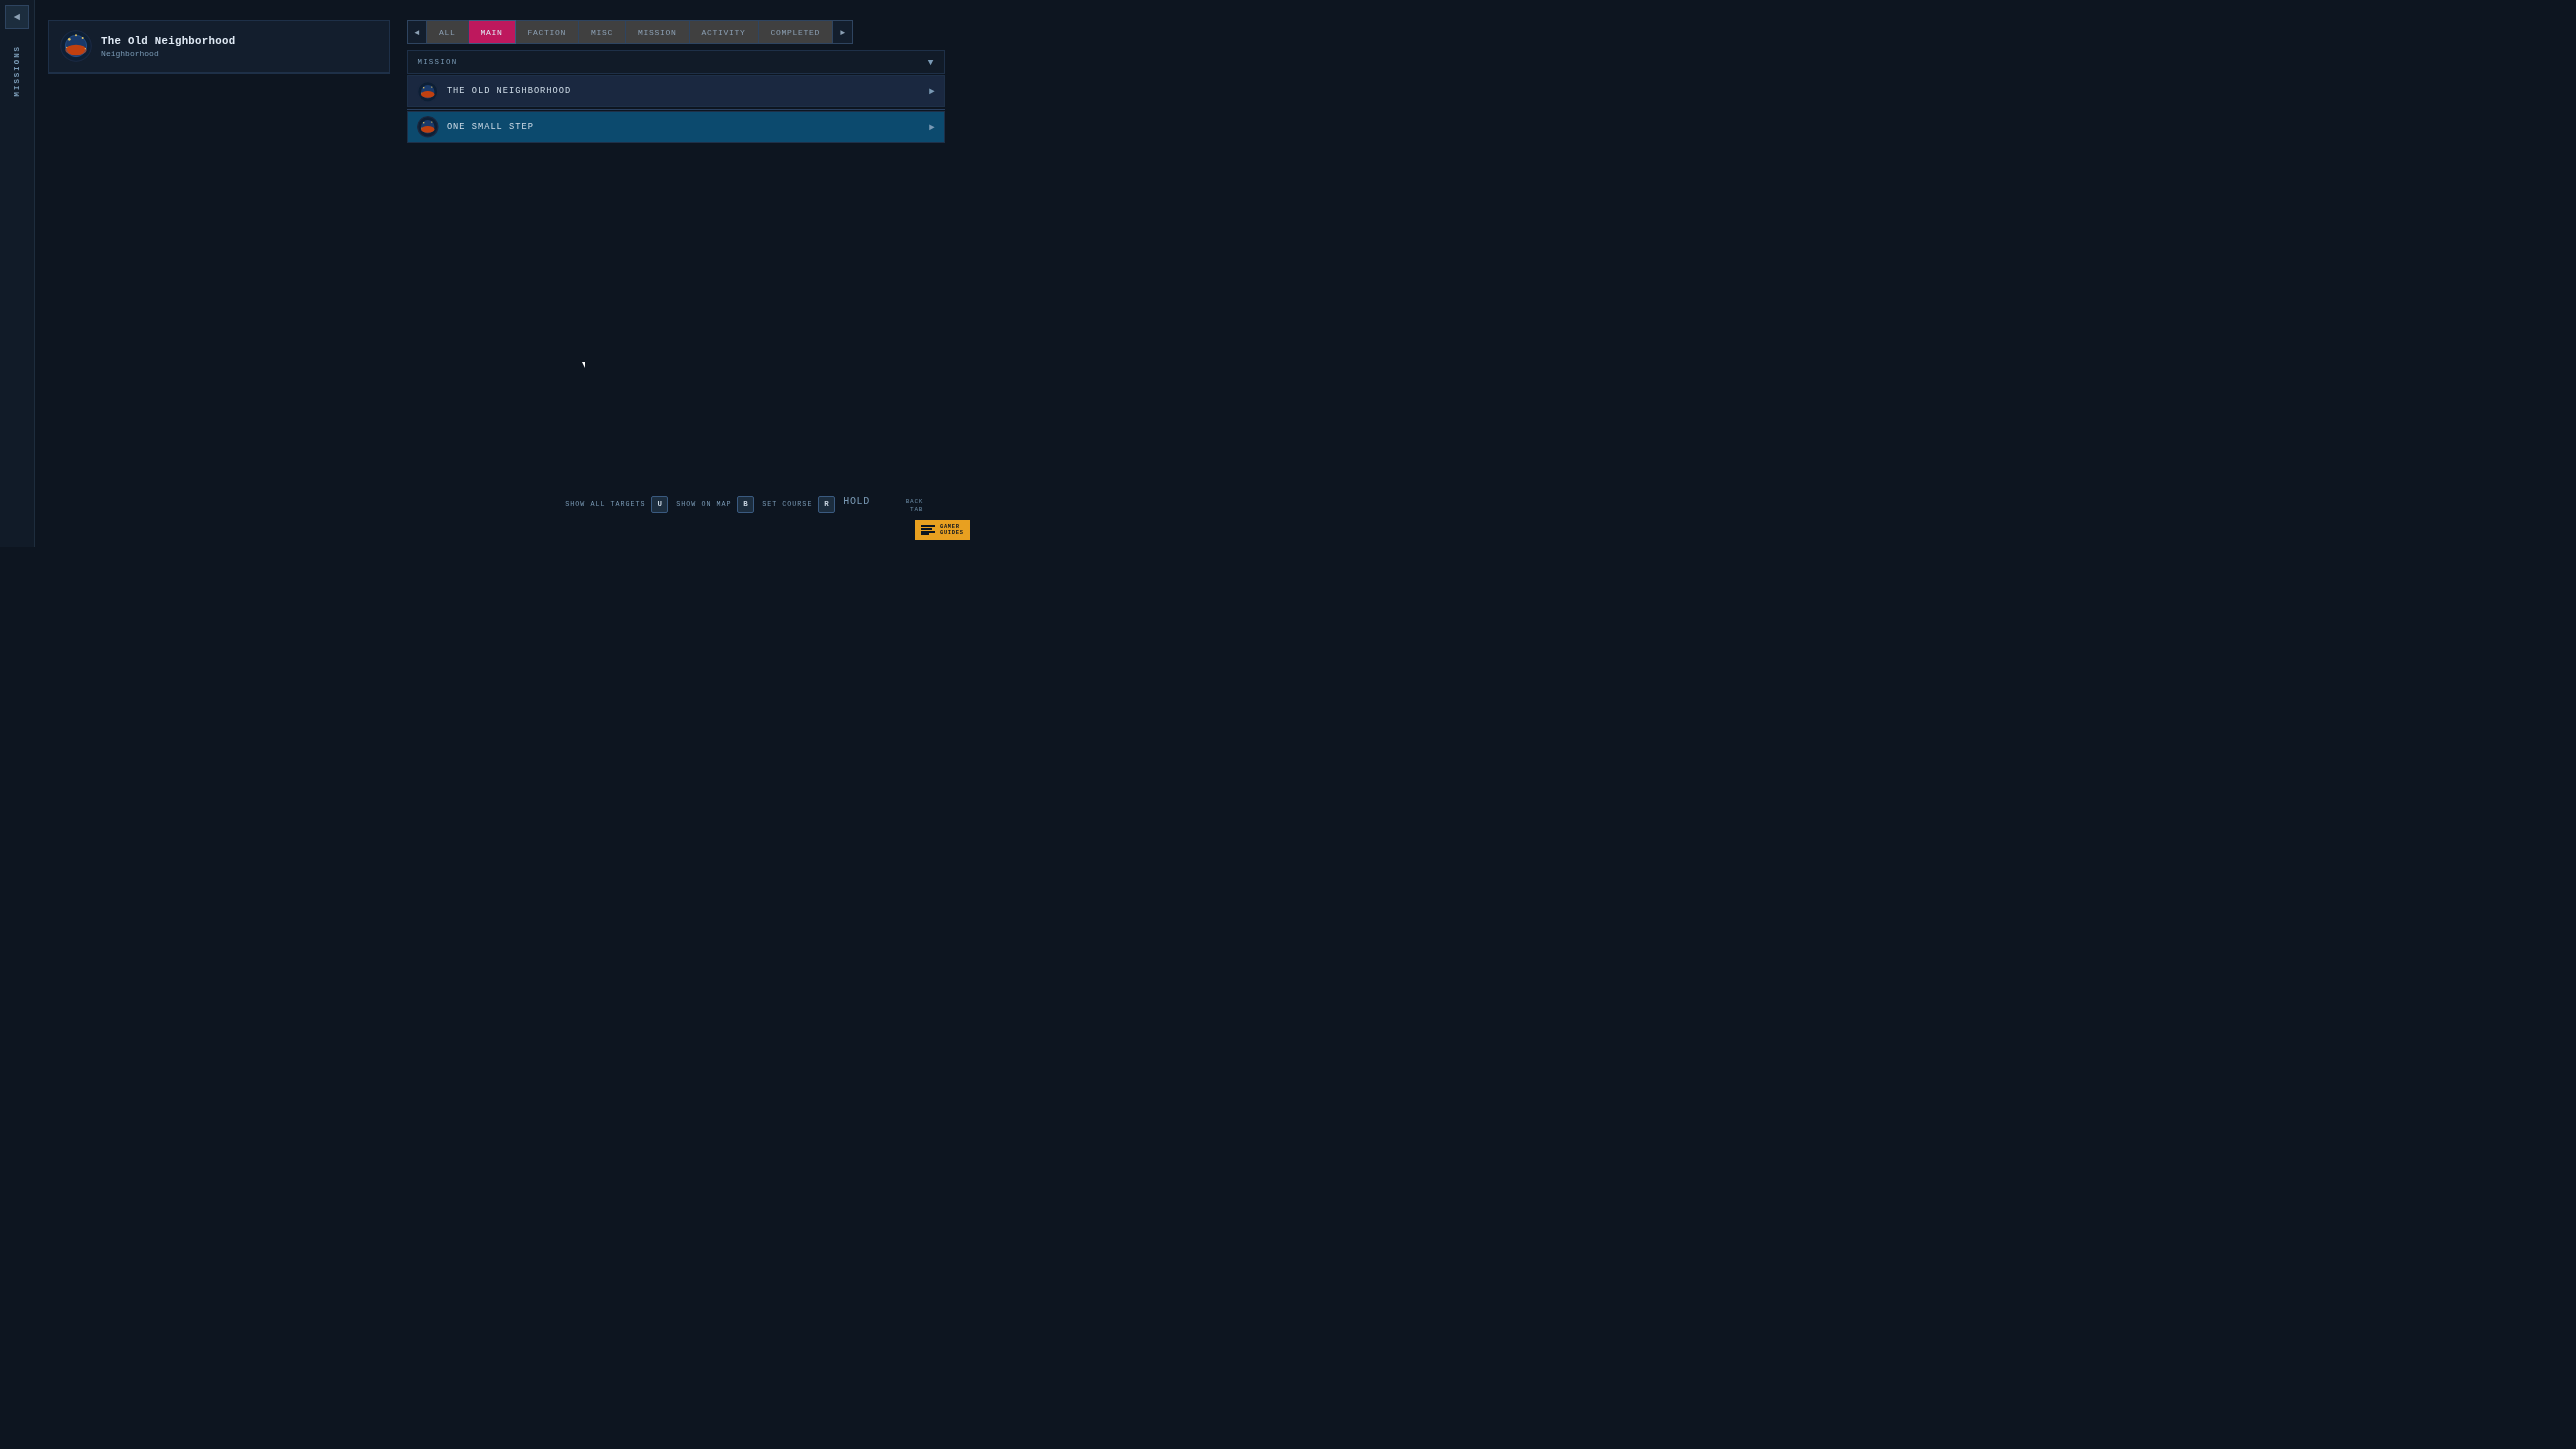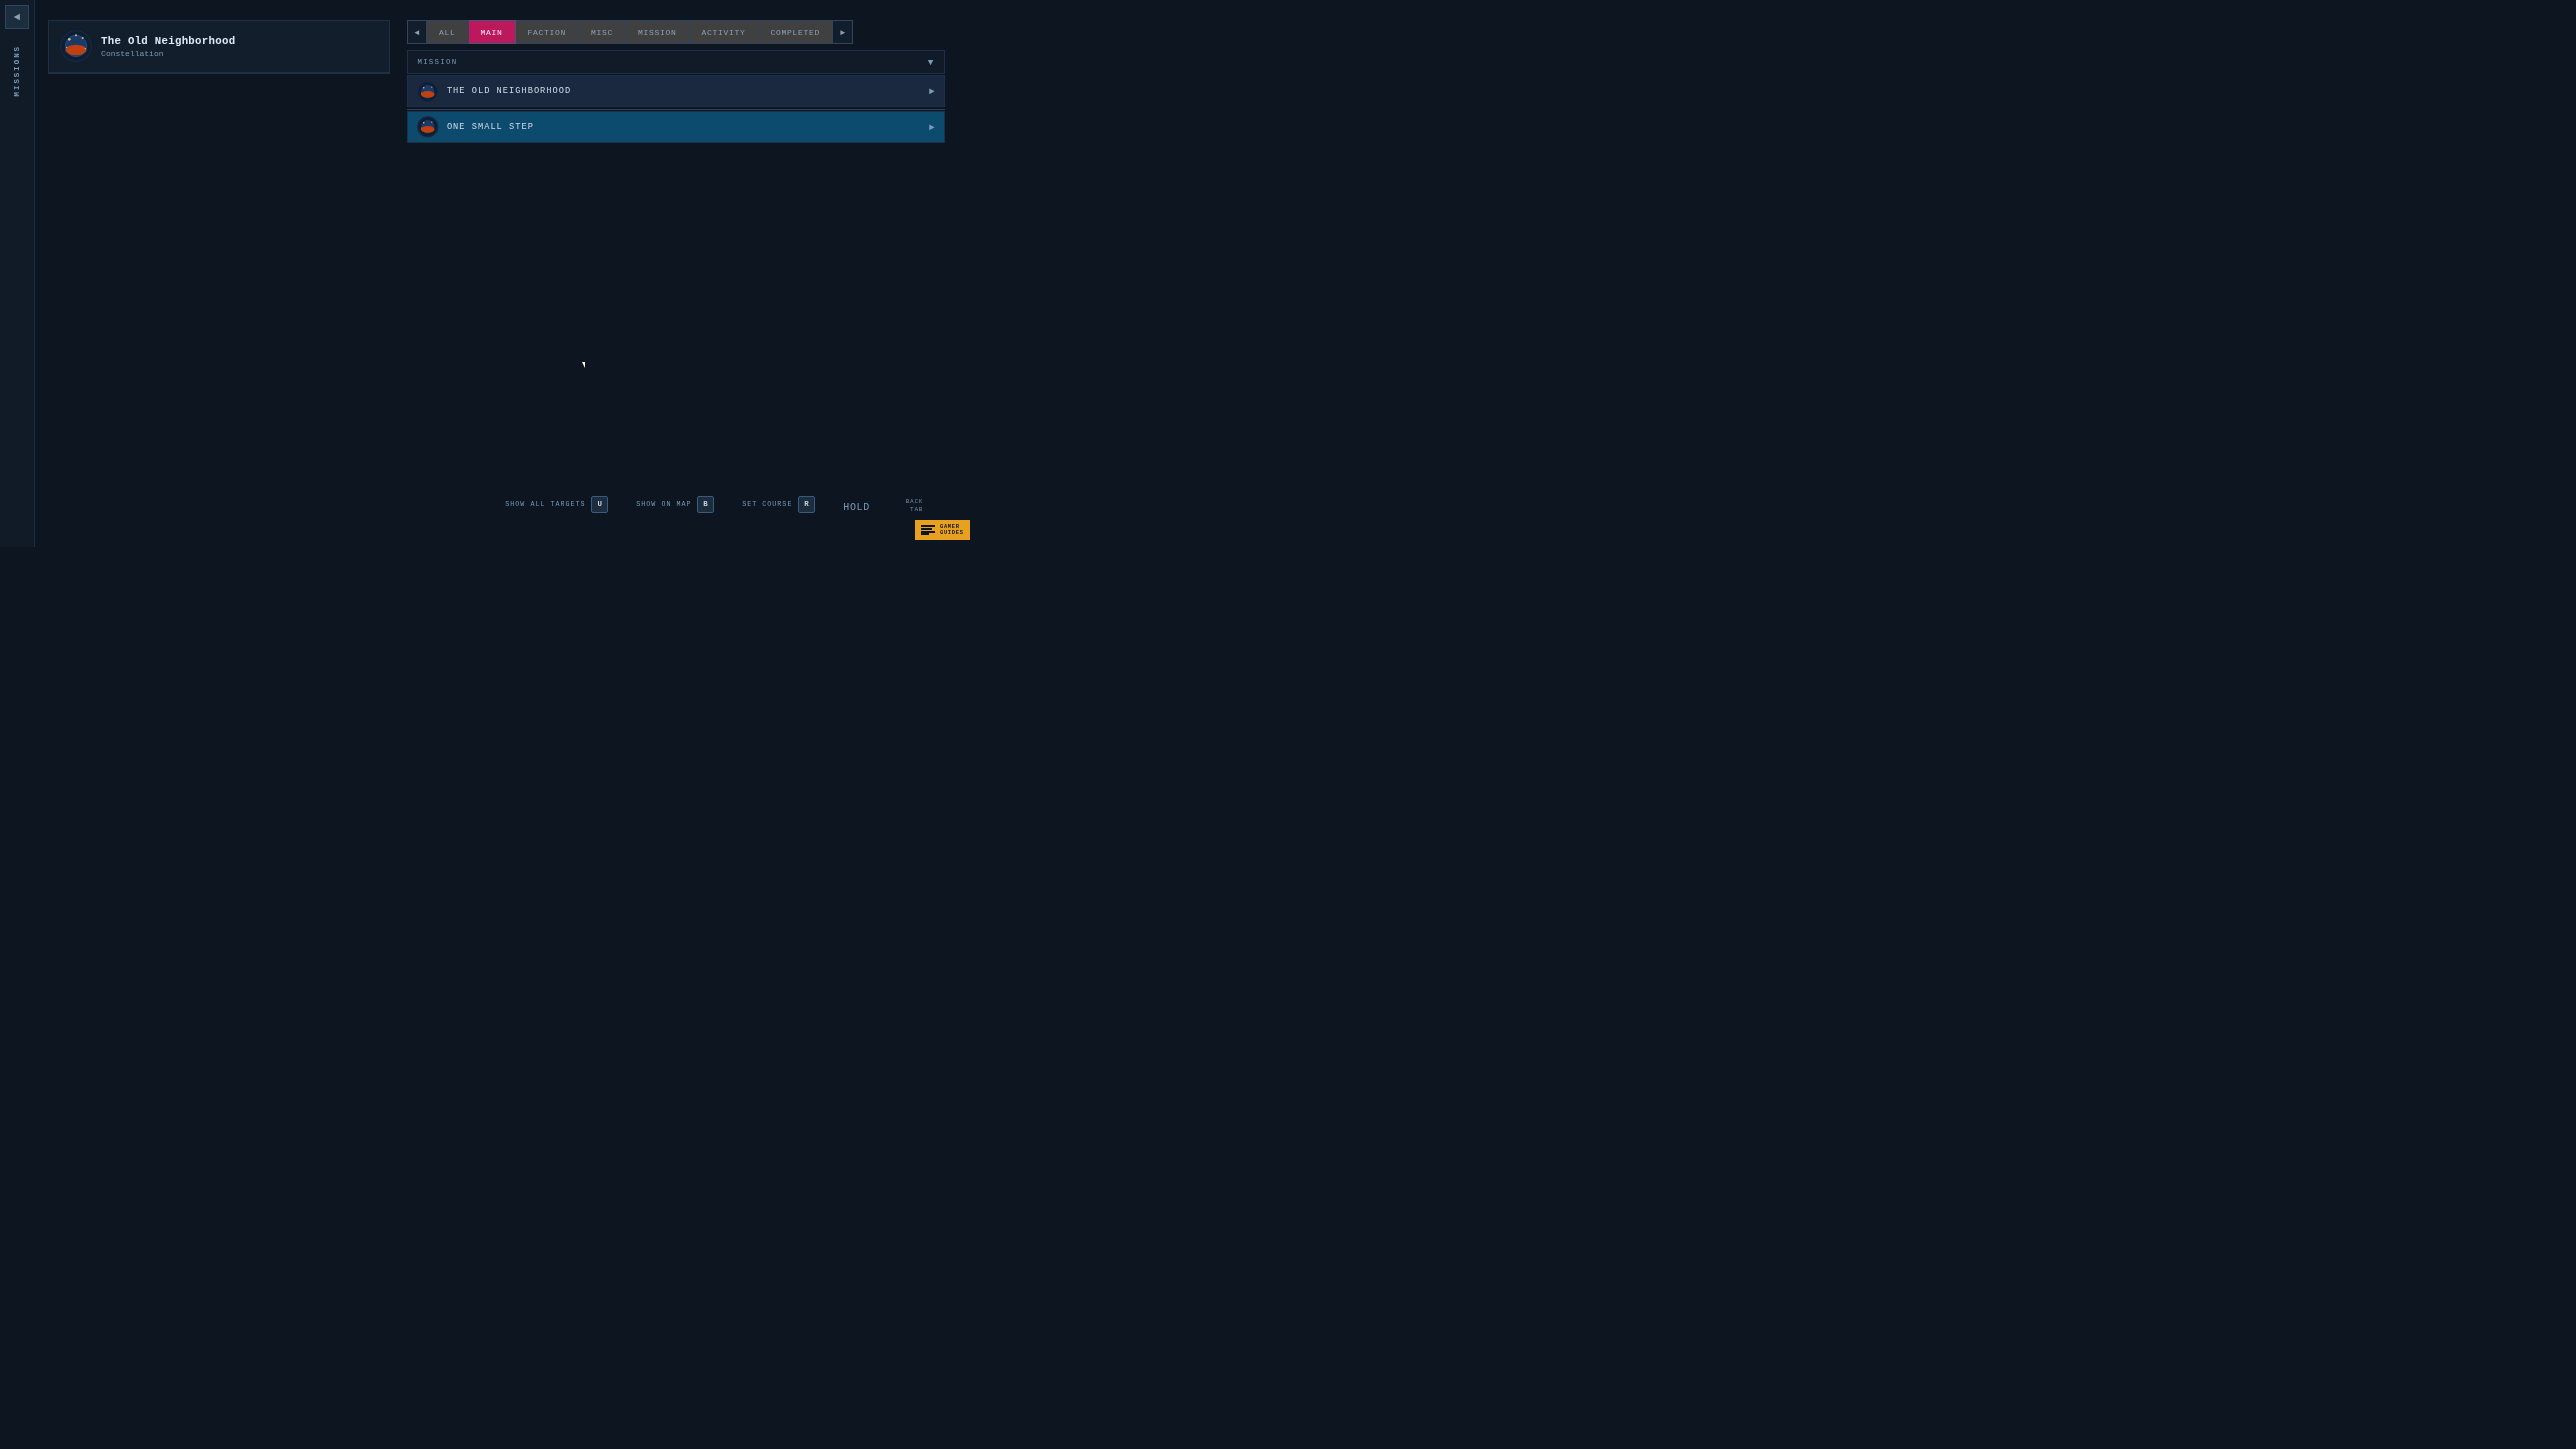--- a/index.html
+++ b/index.html
@@ -242,22 +242,22 @@
     .mission-list-item.inactive {
       background-color: #0c4a6e;
     }
 
     
     .bottom-controls {
       position: absolute;
       bottom: 13.4px;
       right: 13.4px;
       display: flex;
-      align-items: flex-end;
-      gap: 28px;
+      align-items: flex-start;
+      gap: 8px;
       margin-top: 14px;
     }
 
     .control-group {
       display: flex;
       align-items: center;
       gap: 5.4px;
     }
 
     .control-label {
@@ -336,21 +336,21 @@
 
         <circle cx="14" cy="14" r="2" fill="#e0c060"></circle>
         <circle cx="34" cy="12" r="1.5" fill="#e0c060"></circle>
         <circle cx="10" cy="26" r="1" fill="#e0c060"></circle>
         <circle cx="38" cy="28" r="1" fill="#e0c060"></circle>
         <circle cx="24" cy="8" r="1.5" fill="#e0c060"></circle>
       </svg>
     </div>
     <div class="mission-title-block">
       <span class="mission-name">The Old Neighborhood</span>
-      <span class="mission-faction">Constellation</span>
+      <span class="mission-faction">Neighborhood</span>
     </div>
   </div>
 </div>
 
 <div class="filter-bar">
   <div class="nav-arrow">
     <span>◄</span>
   </div>
   <div class="filter-tab">ALL</div>
   <div class="filter-tab active">MAIN</div>

